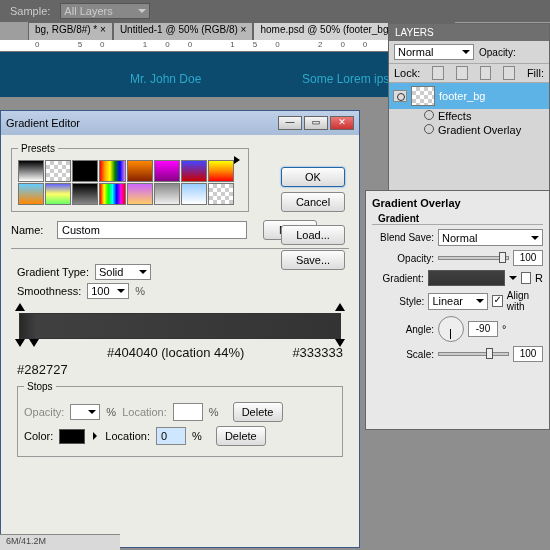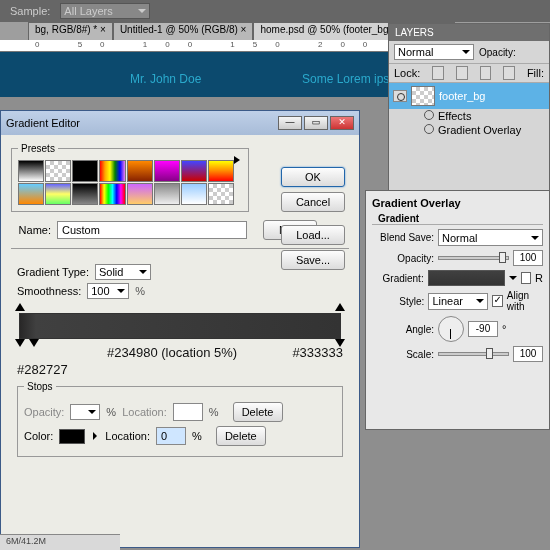--- a/index.html
+++ b/index.html
@@ -53,21 +53,21 @@
 .ged-body{padding:8px 10px;position:relative}
 .fset{border:1px solid #999;padding:6px;margin-bottom:6px;position:relative}
 .fset>legend{font-size:10px;padding:0 3px}
 .presets{display:grid;grid-template-columns:repeat(8,1fr);gap:1px;width:216px}
 .pre{height:22px;border:1px solid #777}
 .play{position:absolute;right:8px;top:2px;width:0;height:0;border-left:6px solid #000;border-top:4px solid transparent;border-bottom:4px solid transparent}
 .btn{display:block;width:64px;height:20px;background:linear-gradient(#fdfdfd,#dcdcdc);border:1px solid #888;border-radius:3px;text-align:center;line-height:18px;margin-bottom:5px;font-size:11px}
 .btn.def{border:1px solid #2266aa;box-shadow:0 0 2px #4a90d9}
 .sidebtns{position:absolute;right:14px;top:32px}
 .nrow{display:flex;align-items:center;gap:6px;margin:8px 0}
-.nrow label{width:40px;text-align:right}
+.nrow label{width:40px;text-align:left}
 .txt{height:18px;background:#fff;border:1px solid #888;padding:0 4px}
 .gtype{display:flex;align-items:center;gap:6px;margin:3px 0}
 .gbar{height:26px;background:linear-gradient(to right,#282727,#404040 5%,#333333);border:1px solid #333;margin:4px 2px;position:relative}
 .marker{position:absolute;width:10px;height:10px;top:-10px}
 .marker.d{top:auto;bottom:-10px}
 .mk{width:0;height:0;border-left:5px solid transparent;border-right:5px solid transparent}
 .marker .up{border-bottom:8px solid #000}
 .marker.d .dn{border-top:8px solid #000}
 .ann{position:absolute;font-size:13px;color:#111}
 .stops{border:1px solid #999;padding:6px;margin-top:16px}
@@ -250,21 +250,21 @@
             <div class="mk dn"></div>
           </div>
       <div class="marker d" style="left:12px">
             <div class="mk dn"></div>
           </div>
       <div class="marker d" style="right:-2px">
             <div class="mk dn"></div>
           </div>
       <div class="ann" style="right:0;top:32px">#333333</div>
     </div>
-    <div class="ann" style="left:90px;margin-top:6px;position:relative">#234980 (location 5%)</div>
+    <div class="ann" style="left:90px;margin-top:6px;position:relative">#404040 (location 44%)</div>
     <div class="ann" style="left:0;margin-top:2px;position:relative">#282727</div>
 
     <fieldset class="stops" style="margin-top:4px">
       <legend>Stops</legend>
       <div class="srow">
         <label>Opacity:</label>
         <div class="sel small">
               <span></span>
               <span class="tri"></span>
             </div>

